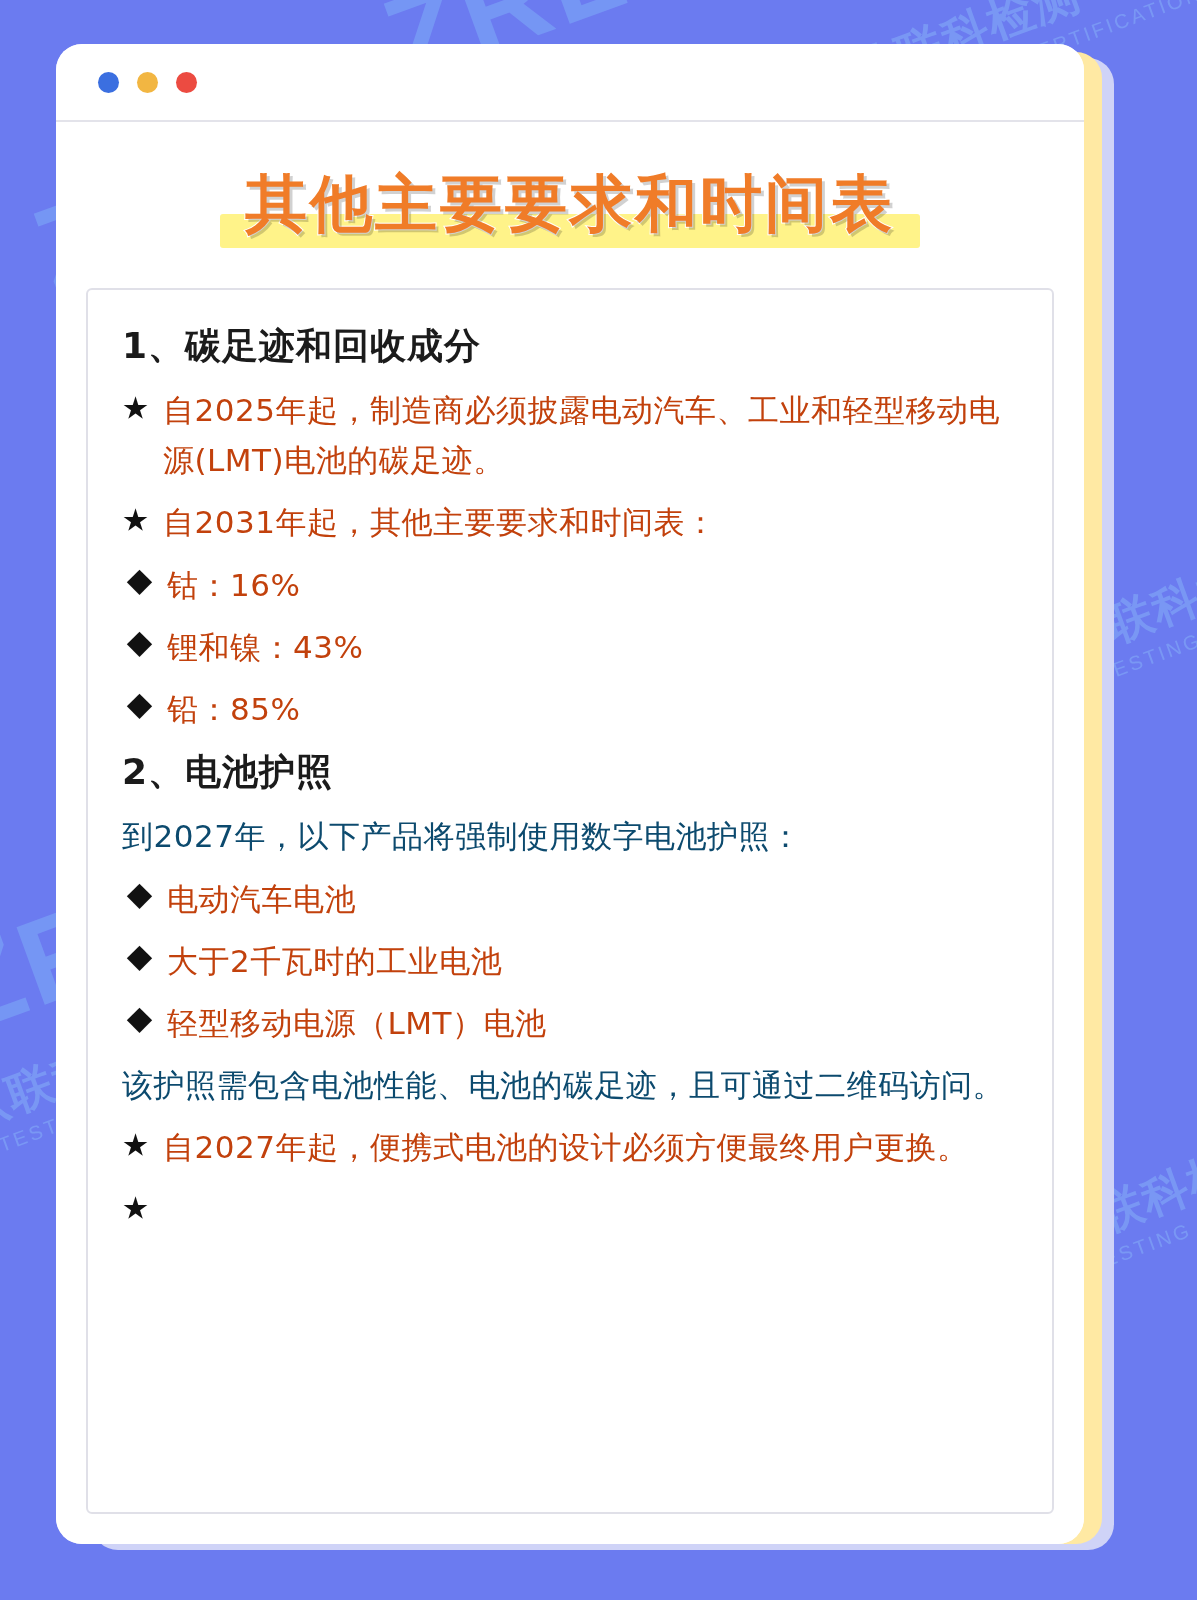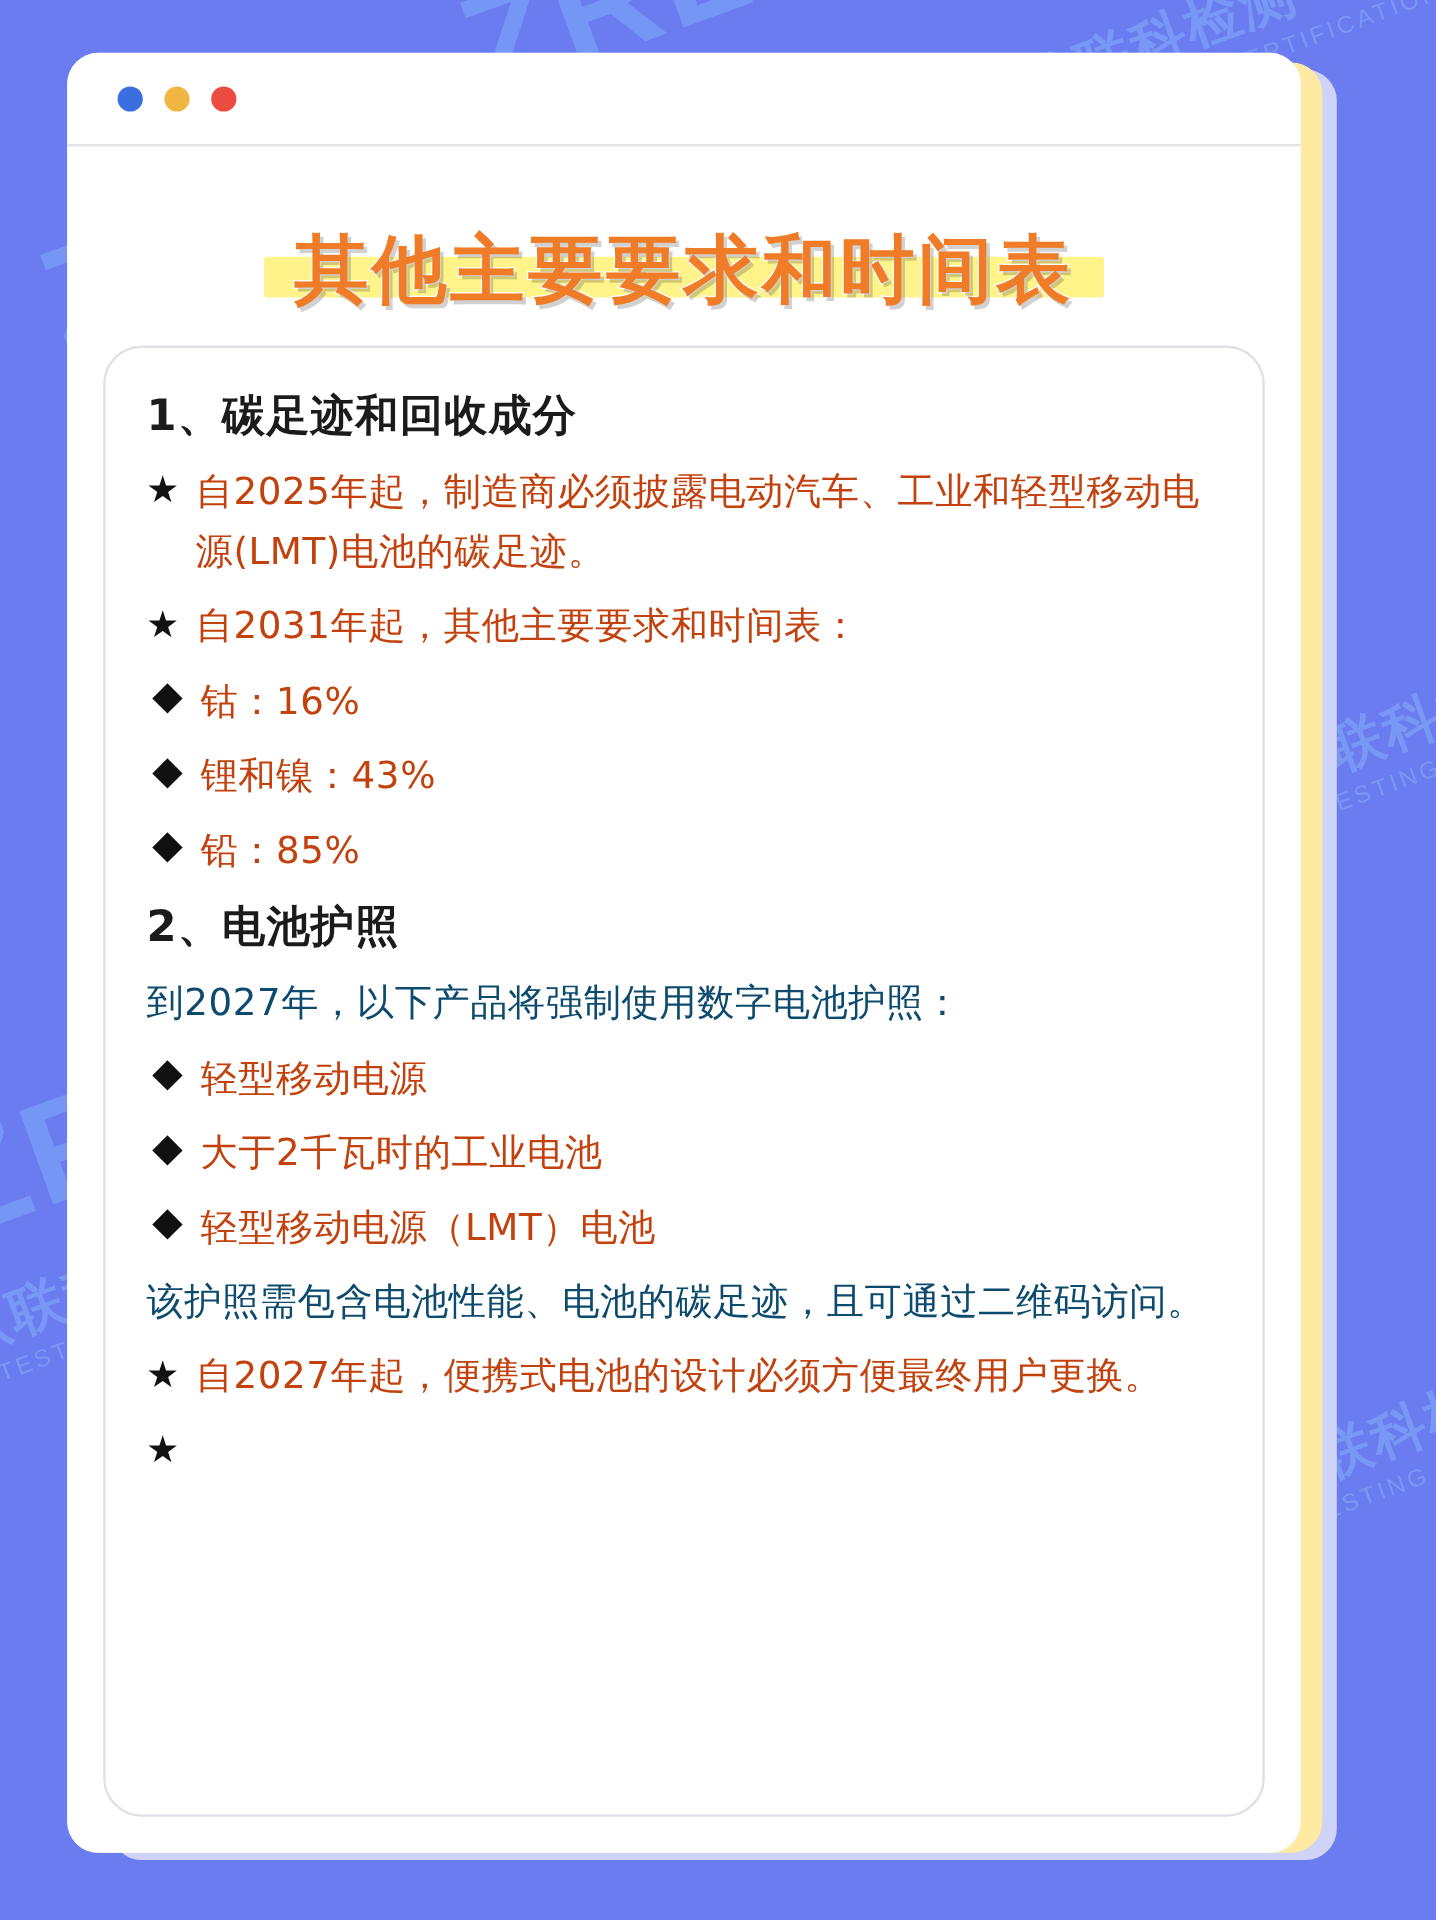--- a/index.html
+++ b/index.html
@@ -142,27 +142,26 @@
     position: relative;
     z-index: 1;
     font-family: "DejaVu Sans", sans-serif;
     font-weight: bold;
     font-size: 62px;
     letter-spacing: 3px;
     color: #f07c28;
     -webkit-text-stroke: 2px #ffffff;
     paint-order: stroke fill;
     text-shadow: 3px 3px 0 rgba(0,0,0,0.18);
-    margin-top: 21px;
   }
 
   
   .body-card {
     border: 2px solid #e0e0e8;
-    border-radius: 32px;
+    border-radius: 6px;
     padding: 28px 34px 34px 34px;
     flex: 1;
   }
 
   h2.sec {
     font-family: "DejaVu Sans", sans-serif;
     font-size: 36px;
     font-weight: bold;
     color: #1b1b1b;
     margin: 14px 0 14px 0;
@@ -295,21 +294,21 @@
       <div class="li indent">
         <span class="mark">◆</span>
         <span class="txt">铅：85%</span>
       </div>
 
       <h2 class="sec">2、电池护照</h2>
       <p class="para">到2027年，以下产品将强制使用数字电池护照：</p>
 
       <div class="li indent">
         <span class="mark">◆</span>
-        <span class="txt">轻型移动电源</span>
+        <span class="txt">电动汽车电池</span>
       </div>
       <div class="li indent">
         <span class="mark">◆</span>
         <span class="txt">大于2千瓦时的工业电池</span>
       </div>
       <div class="li indent">
         <span class="mark">◆</span>
         <span class="txt">轻型移动电源（LMT）电池</span>
       </div>
 

